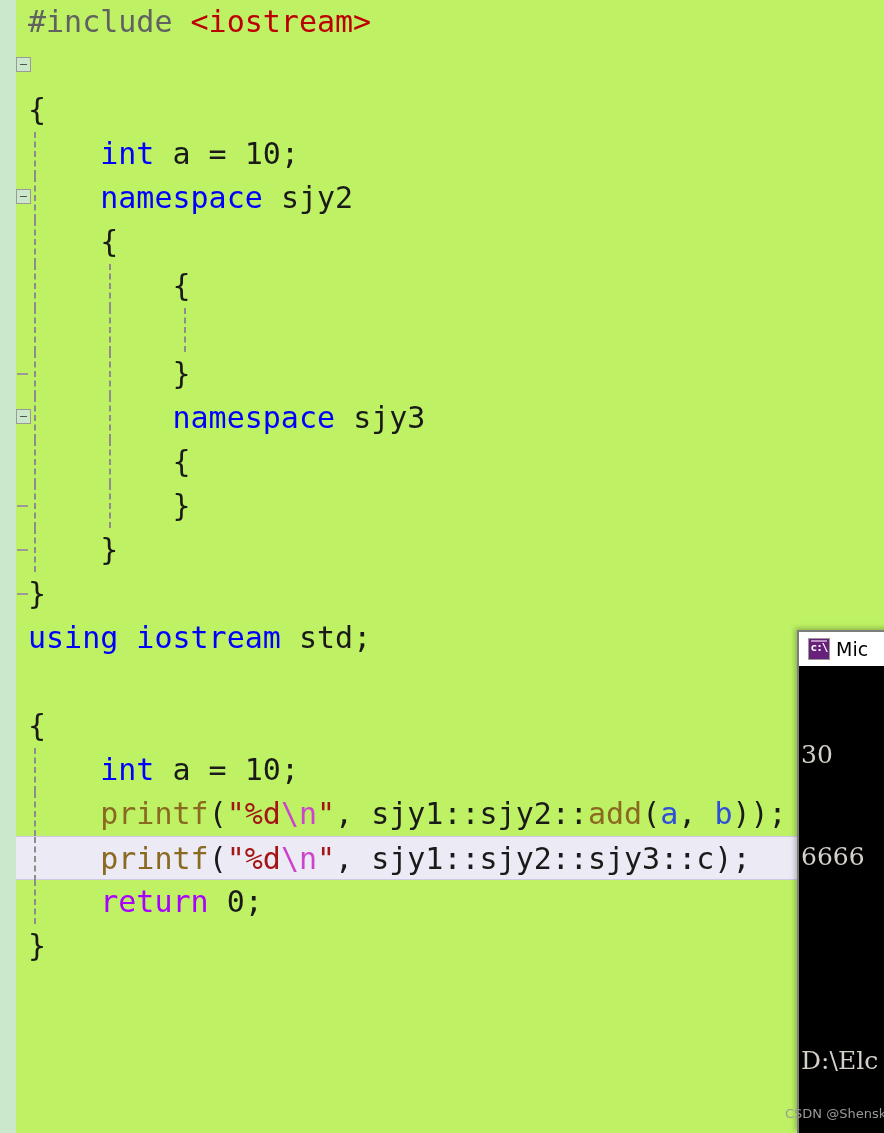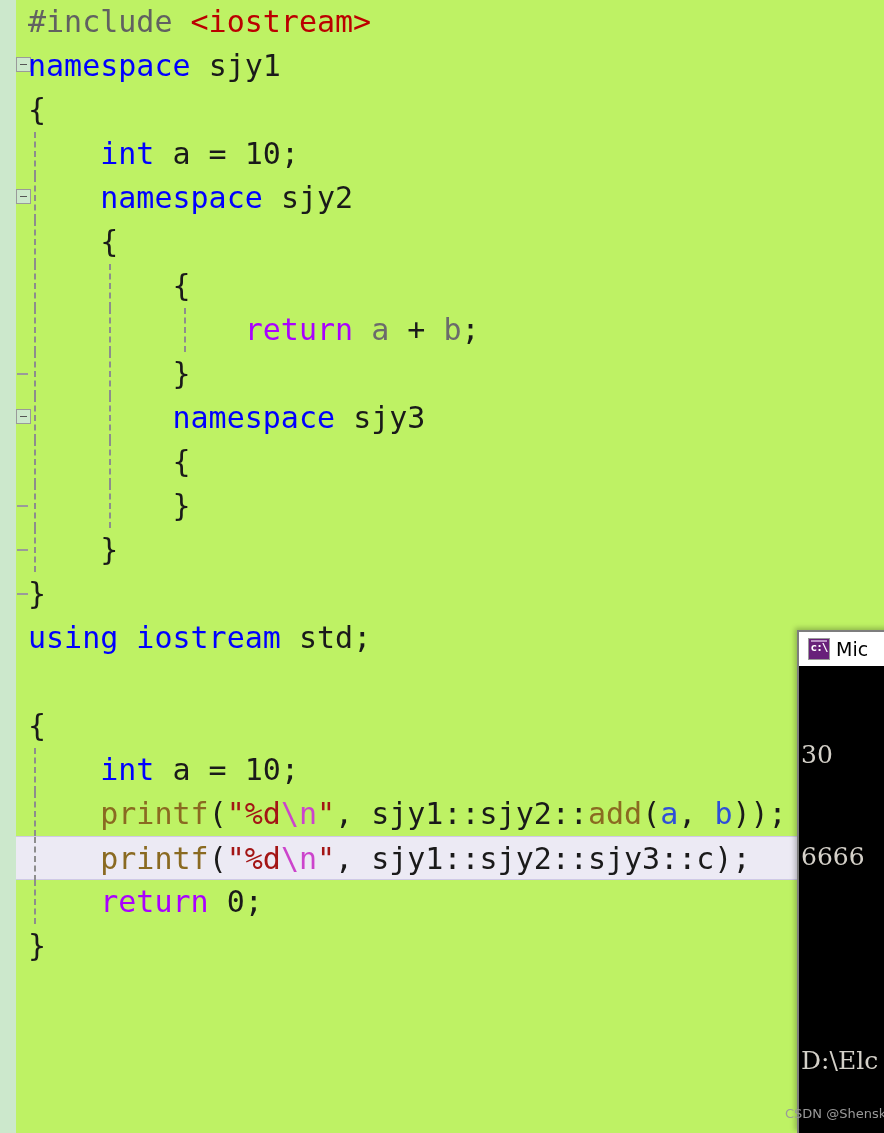--- a/index.html
+++ b/index.html
@@ -154,21 +154,20 @@
 
 <div id="editor">
 
   <div class="line">
     <span class="gutter"></span>
     <span class="code"><span class="pp">#include</span> <span class="inc">&lt;iostream&gt;</span></span>
   </div>
 
   <div class="line">
     <span class="gutter"><span class="foldbox"></span></span>
-    <span class="code"><span class="kw">namespace</span> <span class="var">sjy1</span></span>
   </div>
 
   <div class="line">
     <span class="gutter"></span>
     <span class="code">{</span>
   </div>
 
   <div class="line">
     <span class="gutter"></span>
     <span class="guide g1"></span>
@@ -193,21 +192,20 @@
     <span class="guide g1"></span>
     <span class="guide g2"></span>
     <span class="code">        {</span>
   </div>
 
   <div class="line">
     <span class="gutter"></span>
     <span class="guide g1"></span>
     <span class="guide g2"></span>
     <span class="guide g3"></span>
-    <span class="code">            <span class="ctl">return</span> <span class="param">a</span> + <span class="param">b</span>;</span>
   </div>
 
   <div class="line">
     <span class="gutter"><span class="foldend"></span></span>
     <span class="guide g1"></span>
     <span class="guide g2"></span>
     <span class="code">        }</span>
   </div>
 
   <div class="line">

